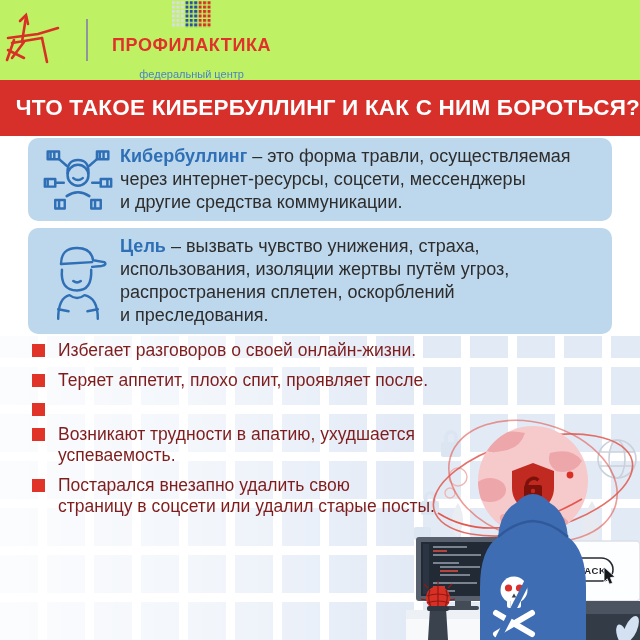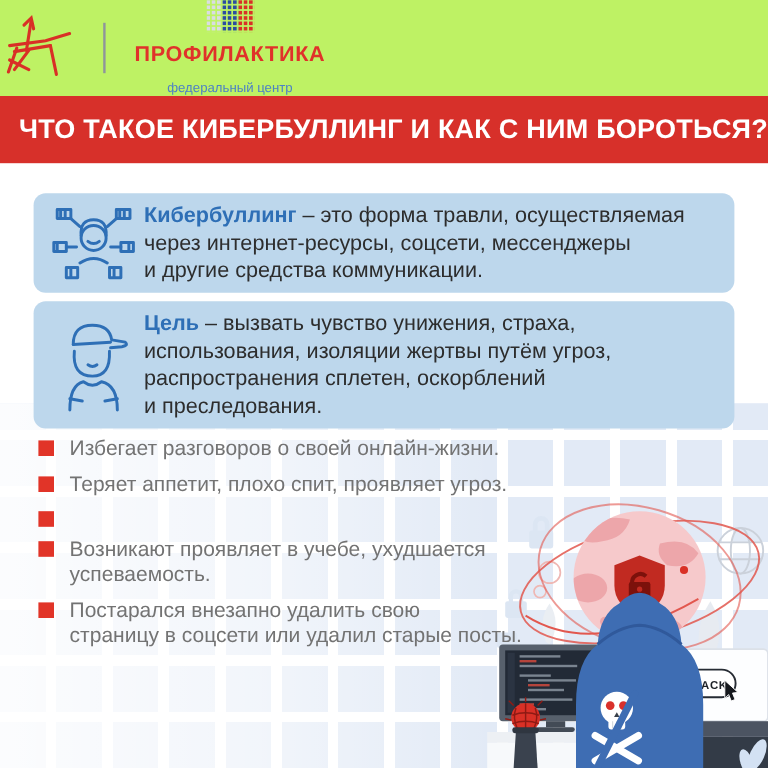--- a/index.html
+++ b/index.html
@@ -11,33 +11,33 @@
   .divider{width:2px;height:42px;background:#8f959c;}
   .brandblock{display:flex;flex-direction:column;align-items:center;}
   .brand{color:#e0322a;font-weight:bold;font-size:18px;letter-spacing:.6px;line-height:1;margin-top:4px;}
   .brand-sub{color:#4d82c4;font-size:11px;margin-top:15px;line-height:1;}
 
   
   .banner{height:56px;background:#d7302a;display:flex;align-items:center;justify-content:flex-end;padding-left:11px;}
   .banner h1{margin:0;color:#fff;font-size:22.5px;font-weight:bold;letter-spacing:.2px;}
 
   
-  .cards{position:relative;z-index:2;padding:25px 28px 0;display:flex;flex-direction:column;gap:7px;}
+  .cards{position:relative;z-index:2;padding:2px 28px 0;display:flex;flex-direction:column;gap:7px;}
   .card{background:#bdd7ec;border-radius:10px;display:flex;align-items:center;padding:7px 12px 7px 8px;}
   .card-icon{flex:0 0 84px;display:flex;justify-content:center;align-items:center;}
   .card-text{margin:0;font-size:18px;line-height:1.28;color:#2d2d2d;white-space:pre-line;}
   .term{color:#2e6fb6;font-weight:bold;}
 
   
   .signs{position:relative;z-index:2;margin:6px 0 0 30px;}
   .signs h2{margin:0 0 10px 0;font-size:18.5px;font-weight:bold;color:#141414;}
   .signs ul{list-style:none;margin:0;padding:0;max-width:470px;}
   .signs li{display:flex;margin-bottom:8px;}
   .bullet{flex:0 0 13px;width:13px;height:13px;background:#e13428;margin:4px 13px 0 2px;}
-  .li-text{font-size:17.5px;line-height:1.22;color:#737373;white-space:pre-line;}
+  .li-text{font-size:17.5px;line-height:1.22;color:#7f1d1d;white-space:pre-line;}
 
   
   .mosaic{position:absolute;left:0;top:336px;width:640px;height:304px;z-index:0;
     background-image:
       repeating-linear-gradient(90deg, transparent 0 38px, #ffffff 38px 47px),
       repeating-linear-gradient(0deg, #e2eaf6 0 38px, #ffffff 38px 47px);}
   .mosaic::after{content:"";position:absolute;inset:0;
     background:linear-gradient(to right, rgba(255,255,255,.88) 0%, rgba(255,255,255,.55) 34%, rgba(255,255,255,0) 64%);}
 
   
@@ -139,28 +139,28 @@
   </div>
 
   <div class="signs">
     <ul>
       <li>
           <span class="bullet"></span>
           <span class="li-text">Избегает разговоров о своей онлайн-жизни.</span>
         </li>
       <li>
           <span class="bullet"></span>
-          <span class="li-text">Теряет аппетит, плохо спит, проявляет угроз.</span>
-        </li>
-      <li>
-          <span class="bullet"></span>
-        </li>
-      <li>
-          <span class="bullet"></span>
-          <span class="li-text">Возникают проявляет в учебе, ухудшается
+          <span class="li-text">Теряет аппетит, плохо спит, проявляет после.</span>
+        </li>
+      <li>
+          <span class="bullet"></span>
+        </li>
+      <li>
+          <span class="bullet"></span>
+          <span class="li-text">Возникают трудности в апатию, ухудшается
 успеваемость.</span>
         </li>
       <li>
           <span class="bullet"></span>
           <span class="li-text">Постарался внезапно удалить свою
 страницу в соцсети или удалил старые посты.</span>
         </li>
     </ul>
   </div>
 

